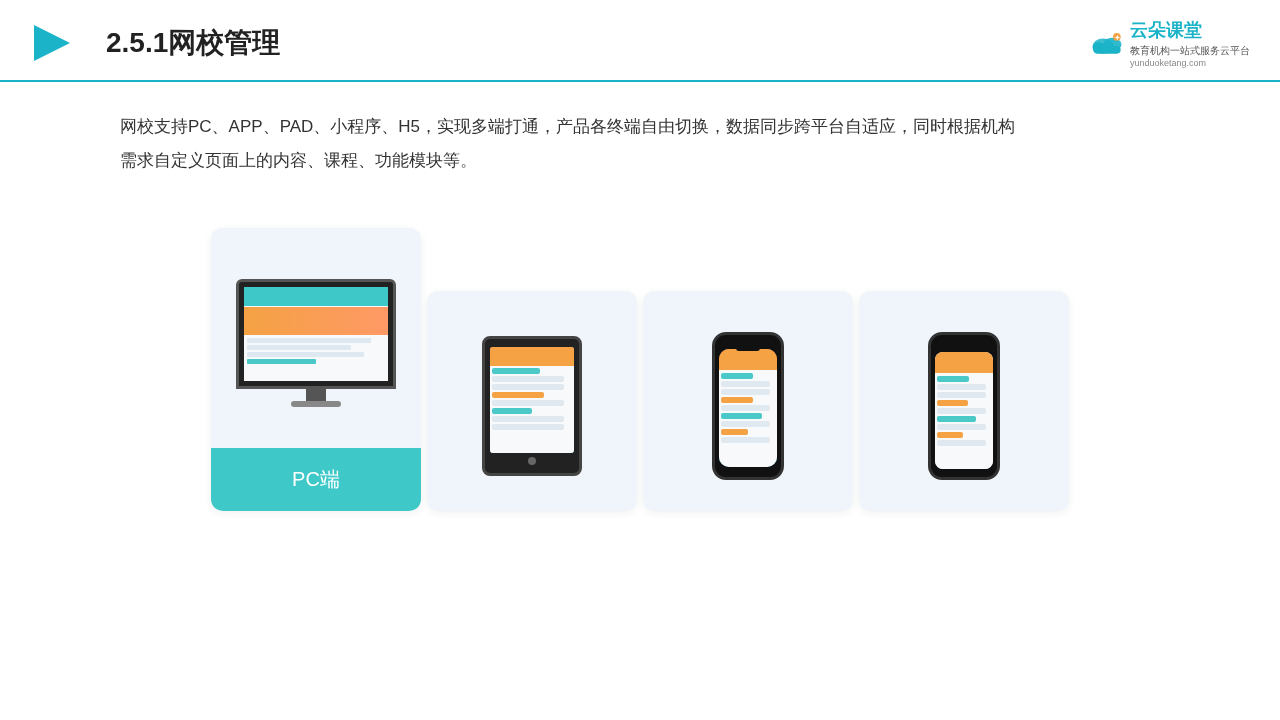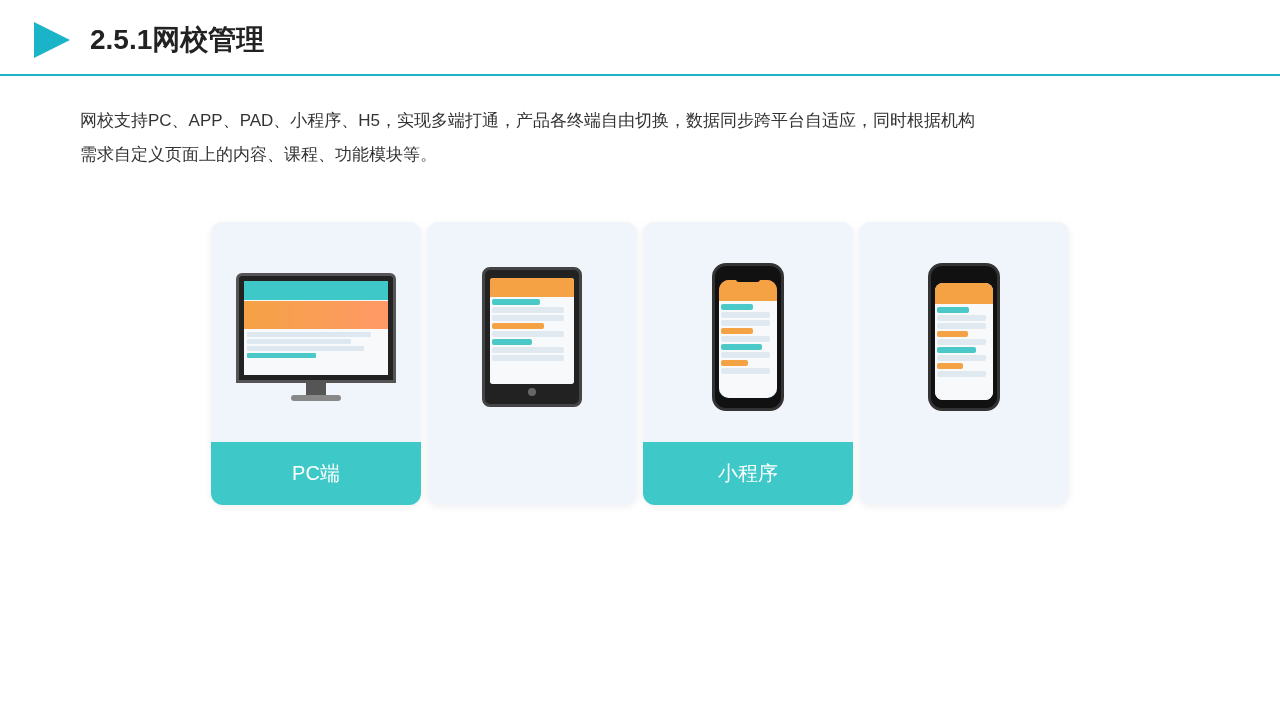--- a/index.html
+++ b/index.html
@@ -16,21 +16,21 @@
     .header {
       display: flex;
       align-items: center;
       justify-content: space-between;
       padding: 18px 30px 12px 30px;
       border-bottom: 2px solid #1ab3c8;
     }
     .header-left {
       display: flex;
       align-items: center;
-      gap: 16px;
+      gap: 32px;
     }
     .play-icon {
       width: 44px;
       height: 44px;
     }
     .page-title {
       font-size: 28px;
       font-weight: bold;
       color: #222;
     }
@@ -65,29 +65,31 @@
       width: 38px;
       height: 28px;
     }
 
     
     .description {
       padding: 28px 80px 10px 80px;
       font-size: 17px;
       color: #333;
       line-height: 2;
+      margin-left: 40px;
     }
 
     
     .cards-container {
       display: flex;
       justify-content: center;
       gap: 6px;
       padding: 30px 50px 20px 50px;
       margin-top: 10px;
+      align-items: flex-end;
     }
 
     .card {
       background: #f0f4fb;
       border-radius: 12px;
       width: 210px;
       display: flex;
       flex-direction: column;
       align-items: center;
       overflow: hidden;
@@ -325,20 +327,39 @@
 
 <div class="header">
   <div class="header-left">
 
     <svg class="play-icon" viewBox="0 0 44 44">
       <polygon points="4,4 40,22 4,40" fill="#1ab3c8"></polygon>
     </svg>
     <span class="page-title">2.5.1网校管理</span>
   </div>
 
+  <div class="logo-area">
+    <div class="logo-cloud">
+
+      <svg class="cloud-icon-svg" viewBox="0 0 50 36">
+        <ellipse cx="20" cy="22" rx="14" ry="10" fill="#1ab3c8" opacity="0.85"></ellipse>
+        <ellipse cx="32" cy="20" rx="12" ry="9" fill="#1ab3c8" opacity="0.9"></ellipse>
+        <ellipse cx="14" cy="24" rx="8" ry="7" fill="#1ab3c8"></ellipse>
+        <rect x="7" y="22" width="36" height="10" rx="5" fill="#1ab3c8"></rect>
+
+        <circle cx="38" cy="10" r="5" fill="#f4a244"></circle>
+        <text x="35" y="14" font-size="9" fill="white" font-weight="bold">✦</text>
+      </svg>
+      <div>
+        <div class="logo-text-main">云朵课堂</div>
+        <div class="logo-slogan">教育机构一站式服务云平台</div>
+        <div class="logo-url">yunduoketang.com</div>
+      </div>
+    </div>
+  </div>
 </div>
 
 <div class="description">
   <div>网校支持PC、APP、PAD、小程序、H5，实现多端打通，产品各终端自由切换，数据同步跨平台自适应，同时根据机构</div>
   <div>需求自定义页面上的内容、课程、功能模块等。</div>
 </div>
 
 <div class="cards-container">
 
   <div class="card">
@@ -402,21 +423,20 @@
               <div class="screen-row"></div>
               <div class="screen-row accent" style="width:75%"></div>
               <div class="screen-row"></div>
               <div class="screen-row" style="background:#f4a244;width:50%"></div>
               <div class="screen-row"></div>
             </div>
           </div>
         </div>
       </div>
     </div>
-    <div class="card-label">小程序</div>
   </div>
 
   <div class="card">
     <div class="card-image-area">
       <div class="h5-phone-frame">
         <div class="h5-phone-notch"></div>
         <div class="h5-phone-screen">
           <div class="screen-content">
             <div class="screen-stripe" style="background:#f4a244;height:22%;"></div>
             <div class="screen-body" style="padding:3px 2px;">

